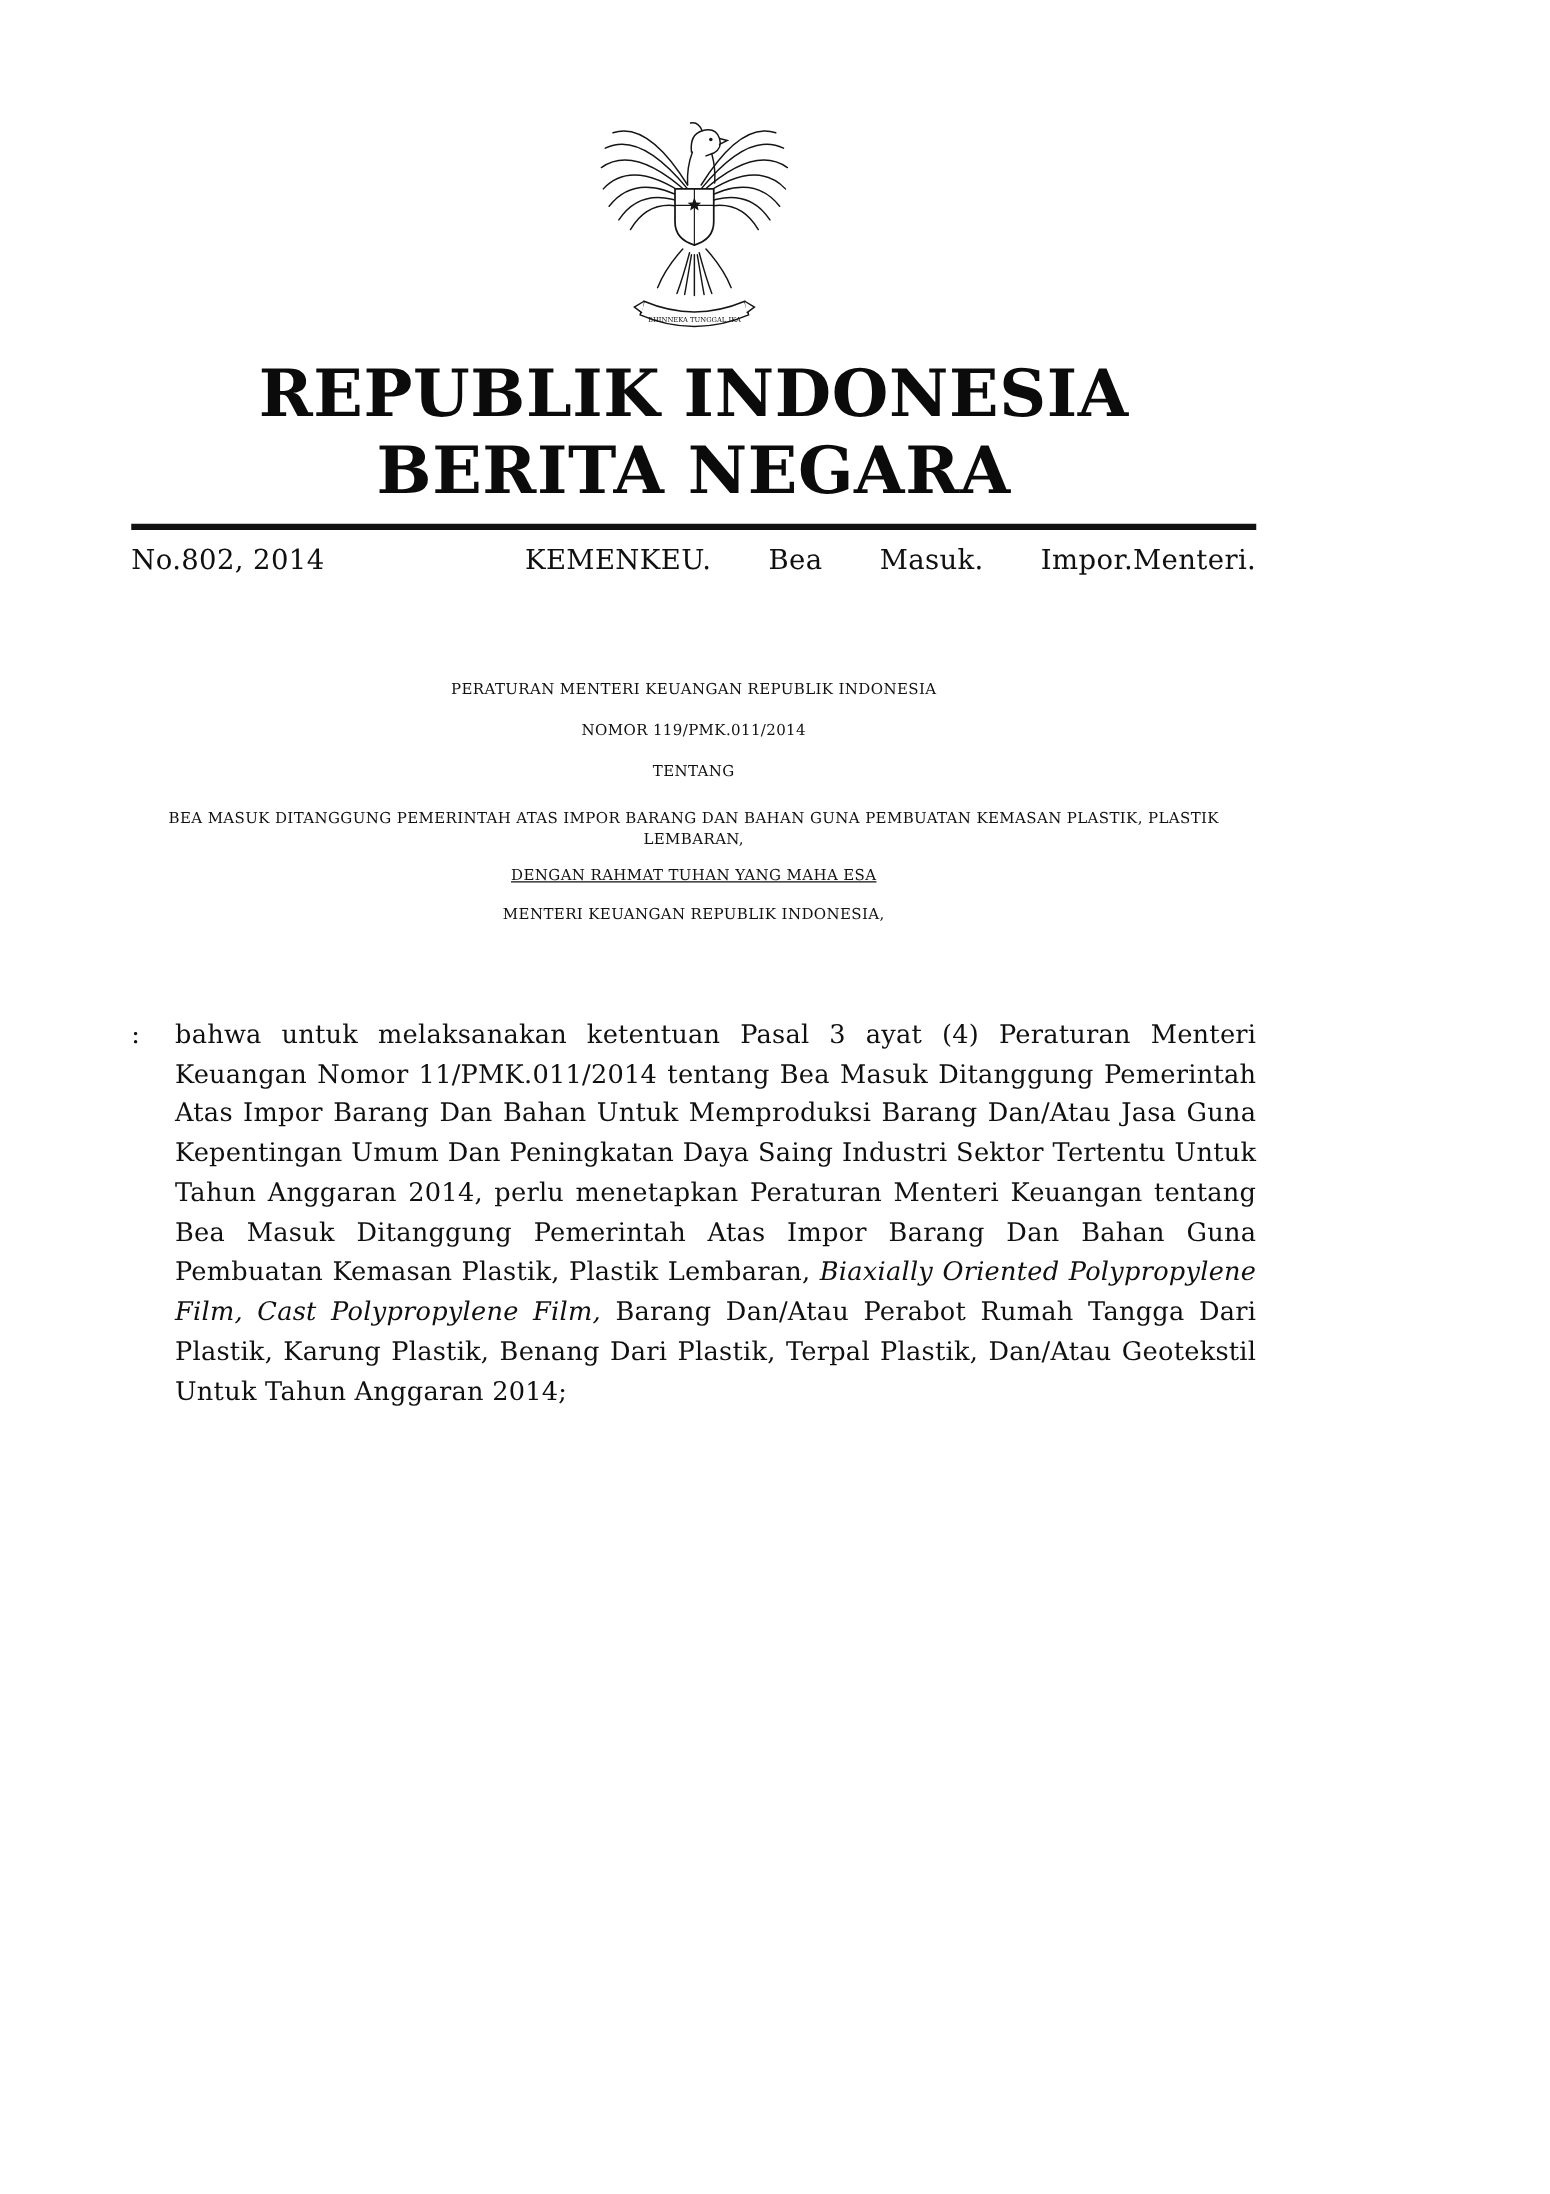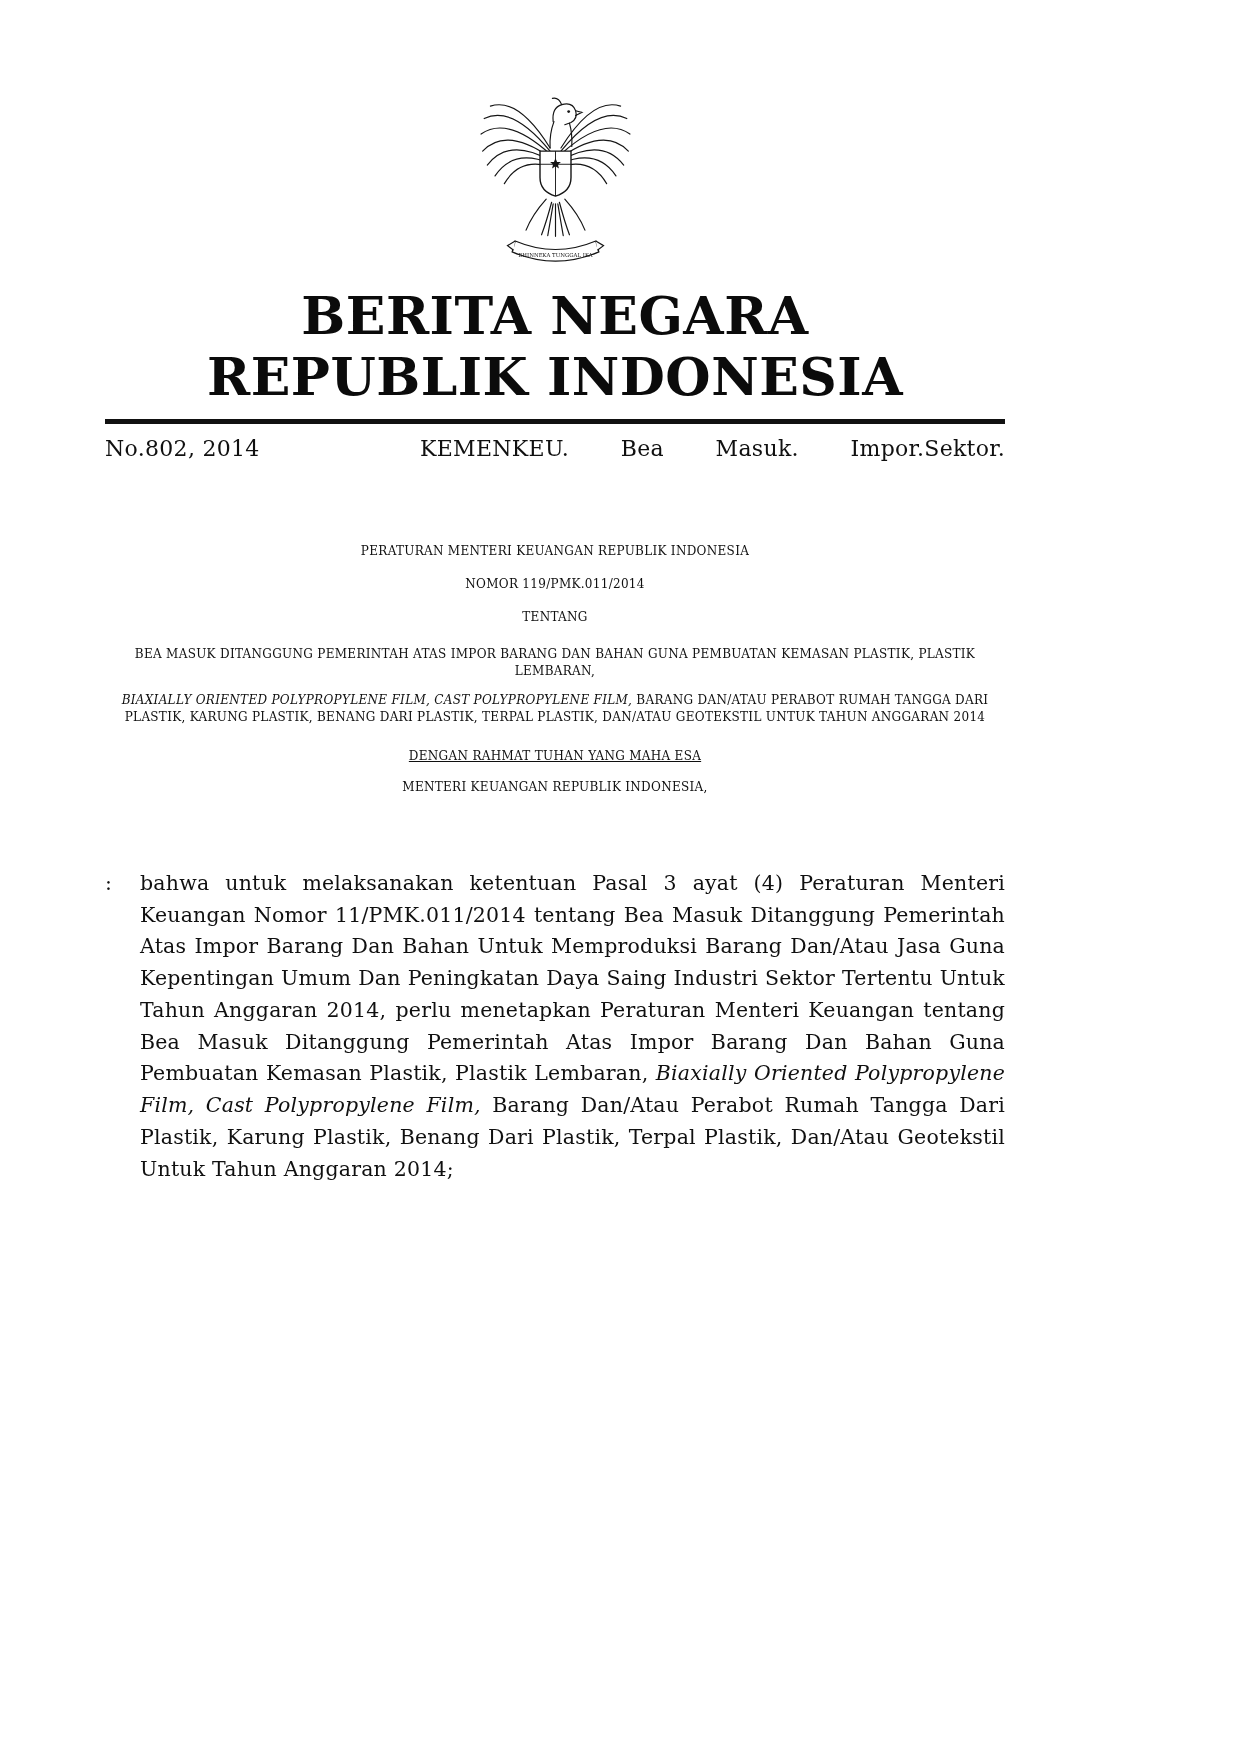--- a/index.html
+++ b/index.html
@@ -125,39 +125,38 @@
         <g stroke="#151515" stroke-width="1.5" fill="#ffffff">
           <path d="M48 200 Q100 222 152 200 L156 214 Q100 238 44 214 Z"></path>
           <path d="M48 200 L38 206 L46 212"></path>
           <path d="M152 200 L162 206 L154 212"></path>
         </g>
         <text x="100" y="221" text-anchor="middle" font-size="7" fill="#151515">BHINNEKA TUNGGAL IKA</text>
       </svg>
     </div>
 
     <div class="masthead-title">
+      <div>REPUBLIK INDONESIA</div>
       <div>BERITA NEGARA</div>
-      <div>REPUBLIK INDONESIA</div>
     </div>
 
     <div class="masthead-rule"></div>
 
     <div class="issue-row">
       <span class="issue-no">No.802, 2014</span>
       <div class="issue-subject">
-        <div class="spread">KEMENKEU. Bea Masuk. Impor.Sektor.</div>
+        <div class="spread">KEMENKEU. Bea Masuk. Impor.Menteri.</div>
       </div>
     </div>
 
     <div class="heading-block">
       <div class="h-line1">PERATURAN MENTERI KEUANGAN REPUBLIK INDONESIA</div>
       <div class="h-line2">NOMOR 119/PMK.011/2014</div>
       <div class="h-line3">TENTANG</div>
       <div class="h-subject-caps">BEA MASUK DITANGGUNG PEMERINTAH ATAS IMPOR BARANG DAN BAHAN GUNA PEMBUATAN KEMASAN PLASTIK, PLASTIK LEMBARAN,</div>
-      <div class="h-subject-mixed"><em>BIAXIALLY ORIENTED POLYPROPYLENE FILM, CAST POLYPROPYLENE FILM,</em><span> BARANG DAN/ATAU PERABOT RUMAH TANGGA DARI PLASTIK, KARUNG PLASTIK, BENANG DARI PLASTIK, TERPAL PLASTIK, DAN/ATAU GEOTEKSTIL UNTUK TAHUN ANGGARAN 2014</span></div>
       <div class="h-invocation">DENGAN RAHMAT TUHAN YANG MAHA ESA</div>
       <div class="h-authority">MENTERI KEUANGAN REPUBLIK INDONESIA,</div>
     </div>
 
     <div class="consider-section">
       <div class="consider-colon">:</div>
       <div class="consider-body"><span>bahwa untuk melaksanakan ketentuan Pasal 3 ayat (4) Peraturan Menteri Keuangan Nomor 11/PMK.011/2014 tentang Bea Masuk Ditanggung Pemerintah Atas Impor Barang Dan Bahan Untuk Memproduksi Barang Dan/Atau Jasa Guna Kepentingan Umum Dan Peningkatan Daya Saing Industri Sektor Tertentu Untuk Tahun Anggaran 2014, perlu menetapkan Peraturan Menteri Keuangan tentang Bea Masuk Ditanggung Pemerintah Atas Impor Barang Dan Bahan Guna Pembuatan Kemasan Plastik, Plastik Lembaran, </span><em>Biaxially Oriented Polypropylene Film, Cast Polypropylene Film,</em><span> Barang Dan/Atau Perabot Rumah Tangga Dari Plastik, Karung Plastik, Benang Dari Plastik, Terpal Plastik, Dan/Atau Geotekstil Untuk Tahun Anggaran 2014;</span></div>
     </div>
 
   </div>

